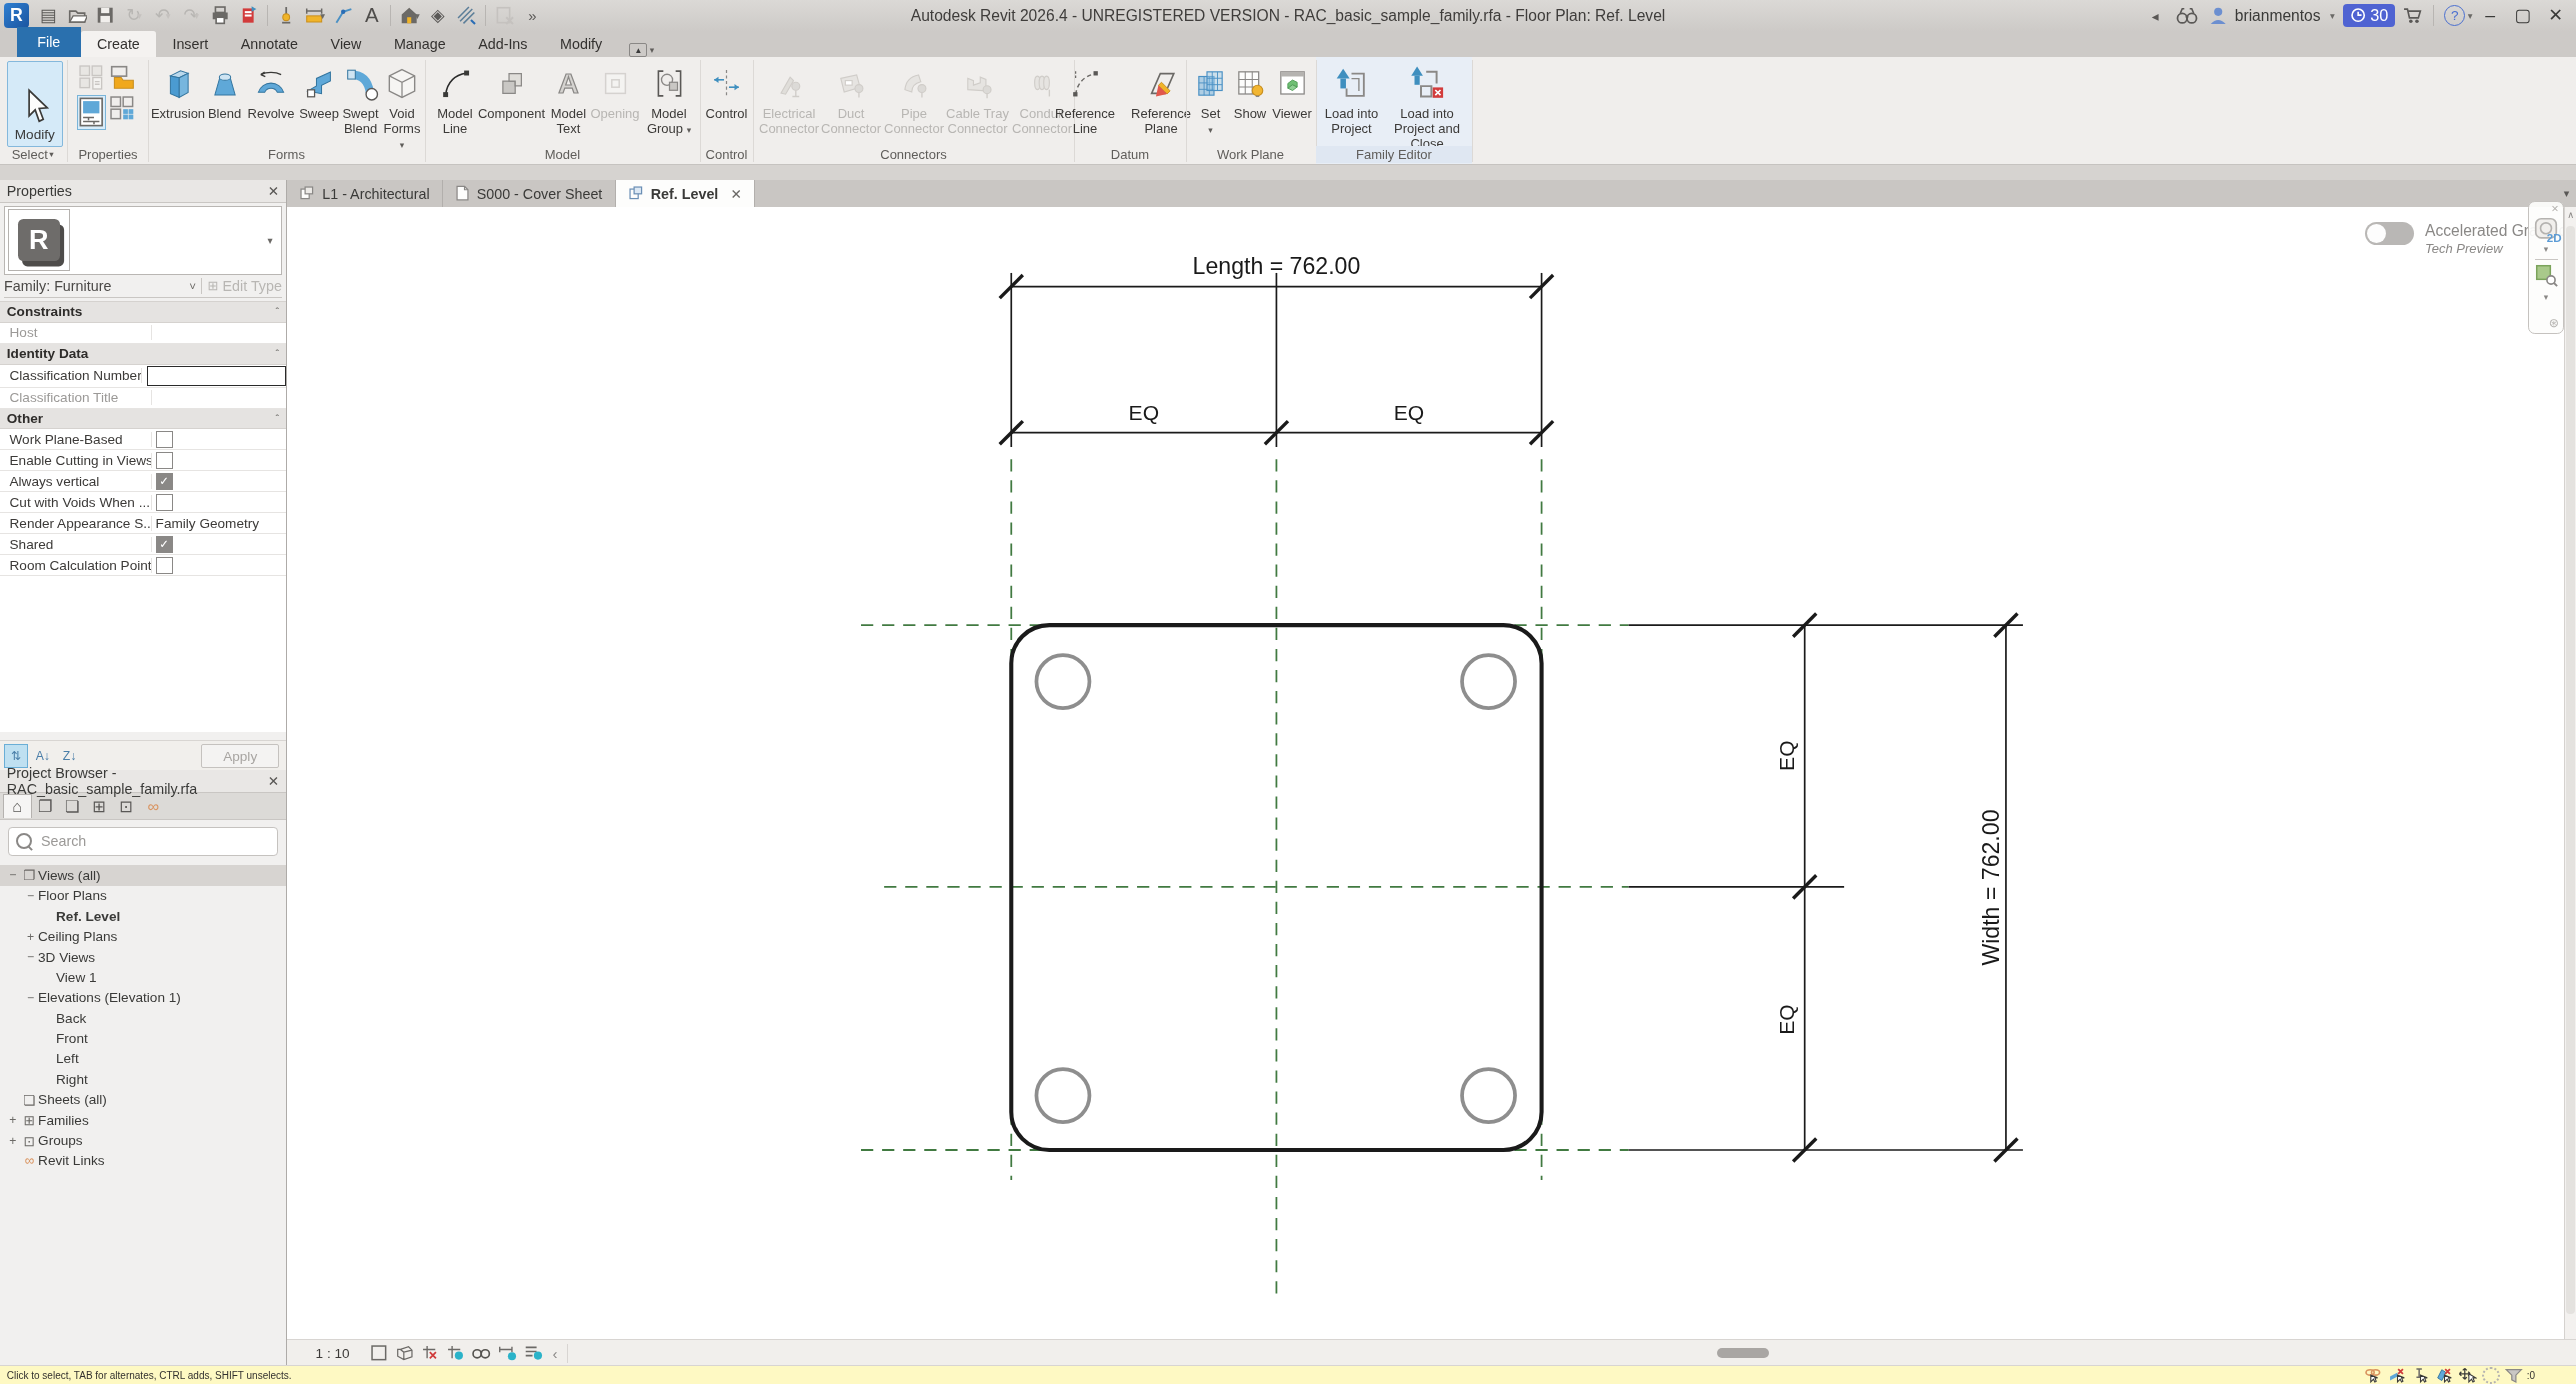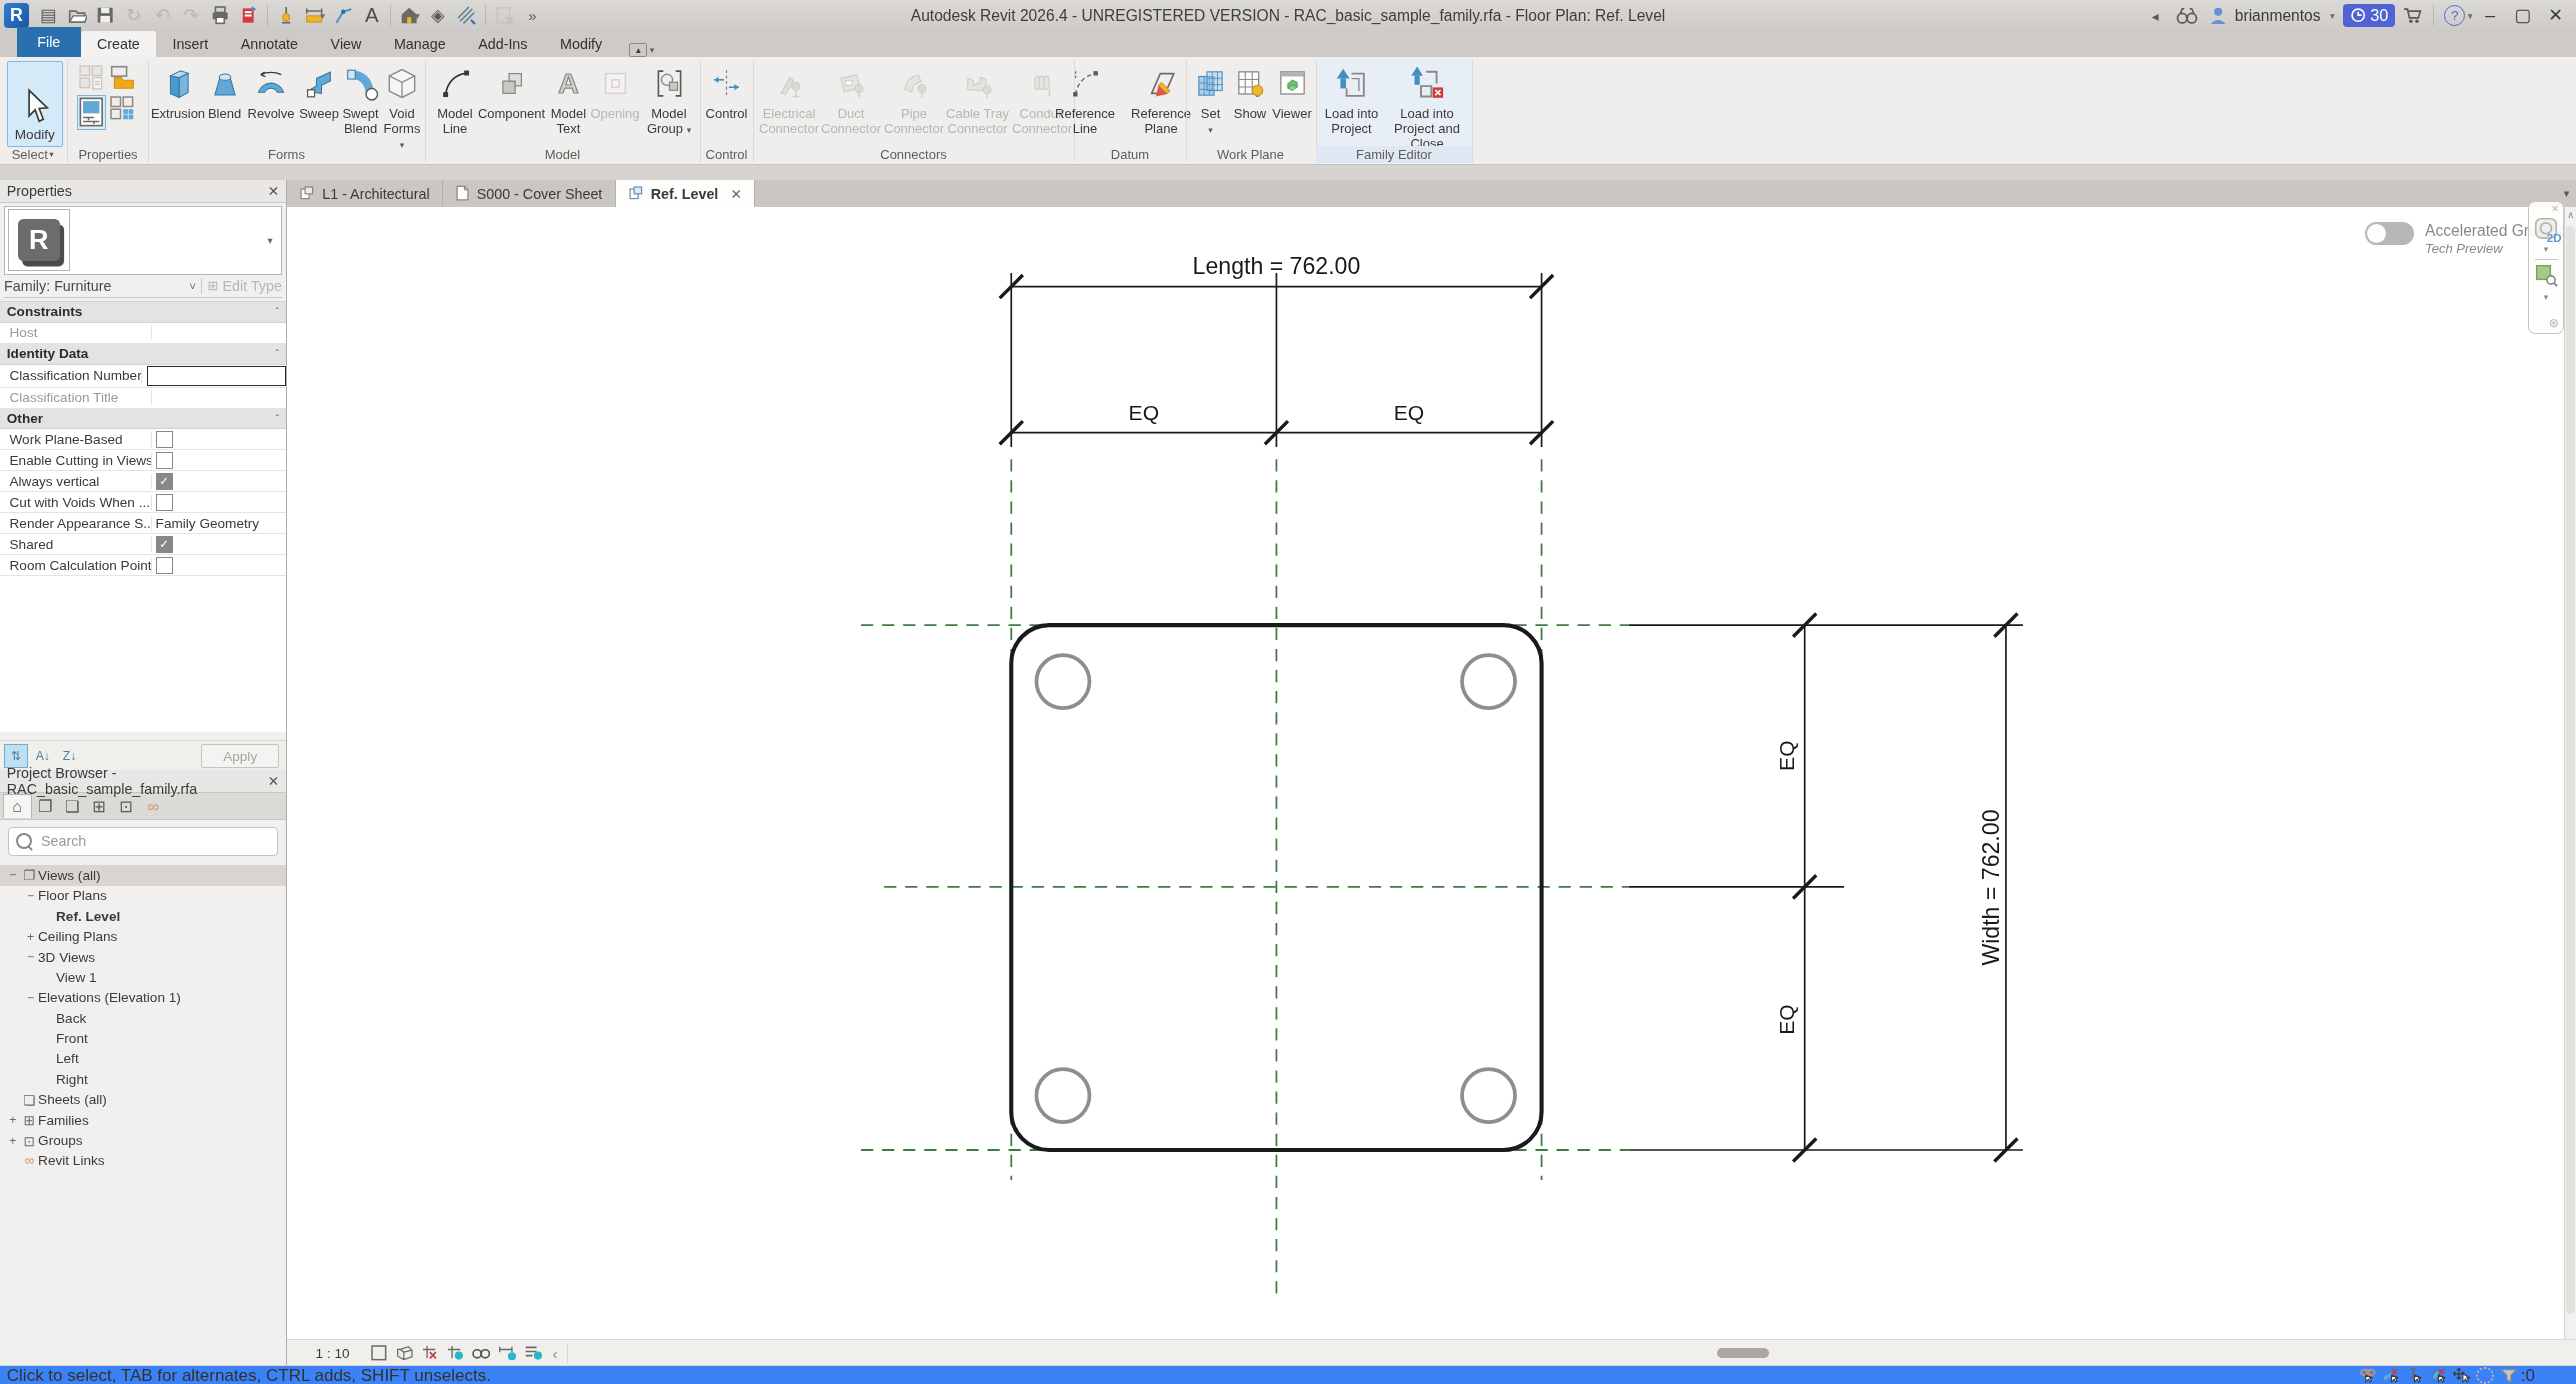--- a/index.html
+++ b/index.html
@@ -98,22 +98,22 @@
   #navbar{position:absolute;left:2528px;top:201px;width:34px;height:131px;background:rgba(253,253,252,.92);
           border:1.4px solid #c5c2bf;border-radius:6.8px;display:flex;flex-direction:column;align-items:center;}
   
   #vscroll{left:2564px;top:207px;width:11.6px;height:1132px;background:#f3f1ef;border-left:0.7px solid #d5d2cf;}
   #vthumb{position:absolute;left:1.4px;top:19px;width:8.2px;height:1088px;background:#e4e2df;border-radius:4.1px;}
   #viewbar{left:287px;top:1339px;width:2289px;height:26px;background:#f1efec;border-top:0.7px solid #d8d5d2;
            display:flex;align-items:center;font-size:13.6px;color:#3c3a38;}
   .vbic{width:23px;height:20.4px;display:flex;align-items:center;justify-content:center;margin-right:2.7px;}
   #hthumb{position:absolute;left:1430px;top:8.2px;width:52px;height:10.2px;background:#a9a6a3;border-radius:5.4px;}
   
-  #statusbar{left:0;top:1365px;width:2576px;height:19px;background:#3b82f6;border-top:0.7px solid #d8d5d2;
-             display:flex;align-items:center;font-size:17px;color:#33312f;}
+  #statusbar{left:0;top:1365px;width:2576px;height:19px;background:#fef9c3;border-top:0.7px solid #d8d5d2;
+             display:flex;align-items:center;font-size:10px;color:#33312f;}
   .sic{width:22px;height:17.7px;display:flex;align-items:center;justify-content:center;}
   .dotcircle{width:13.6px;height:13.6px;border:2px dotted #b5b3b0;border-radius:50%;}
   
   #accel{position:absolute;left:2365px;top:222px;display:flex;gap:11px;}
   #accel .pill{width:49px;height:23px;background:#b9b7b5;border-radius:11.6px;position:relative;}
   #accel .knob{position:absolute;left:2px;top:2px;width:19px;height:19px;border-radius:50%;background:#fdfdfd;}
   #accel .t1{font-size:15.6px;color:#8a8886;line-height:17.7px;}
   #accel .t2{font-size:13px;color:#8a8886;font-style:italic;line-height:17.7px;}
 </style>
 </head>

